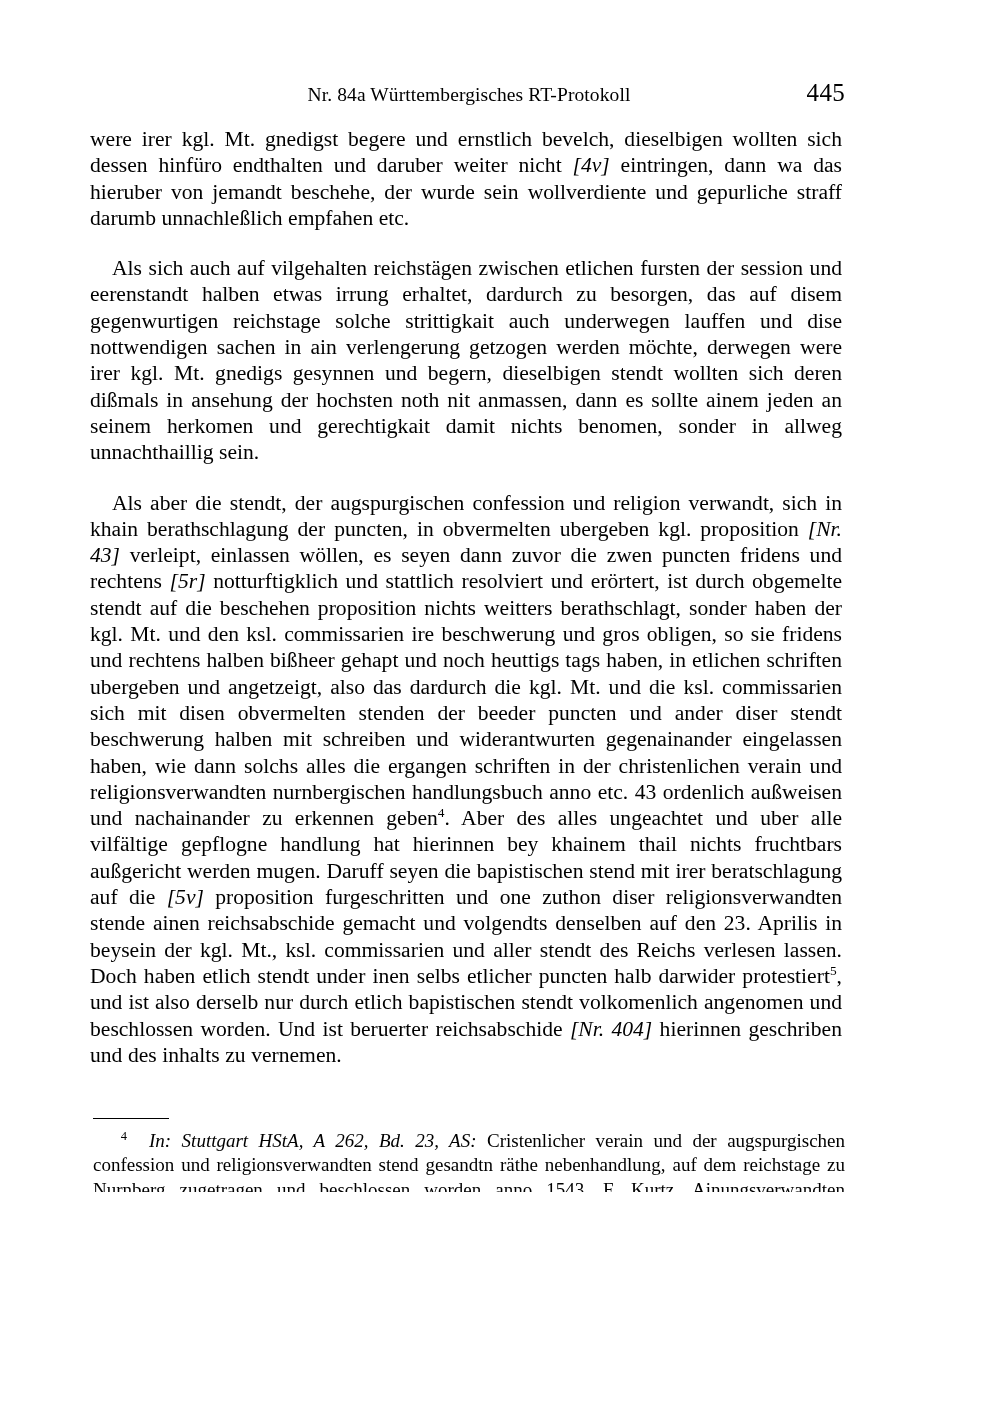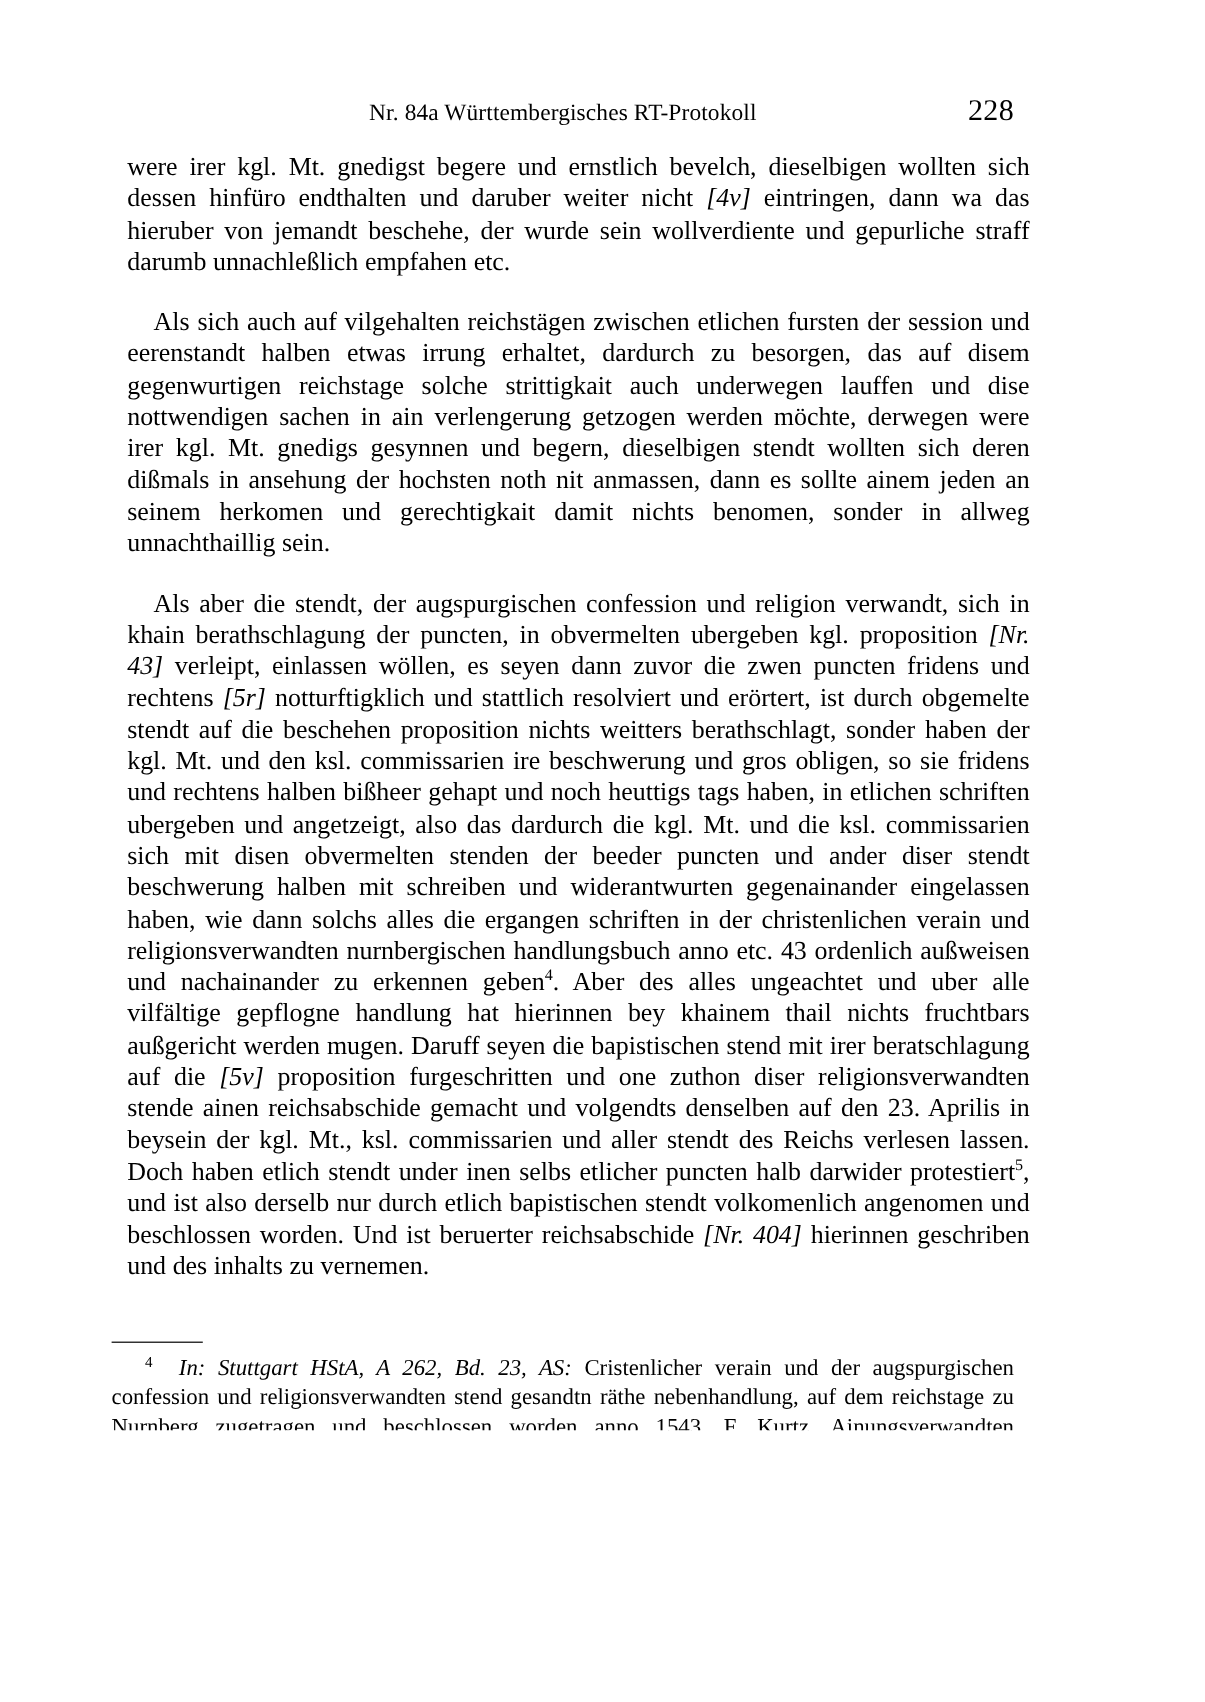--- a/index.html
+++ b/index.html
@@ -41,21 +41,21 @@
     right: 0;
     top: -3px;
     font-size: 25px;
     line-height: 28px;
     letter-spacing: 0.3px;
   }
 
   
   .textblock {
     position: absolute;
-    left: 106px;
+    left: 90px;
     top: 126px;
     width: 752px;
   }
   p.para {
     margin: 0;
     font-size: 21.6px;
     line-height: 26.3px;
     text-align: justify;
     text-justify: inter-word;
     hyphens: manual;
@@ -121,21 +121,21 @@
     text-align: left;
   }
 </style>
 </head>
 <body>
 
 <div class="page">
 
   <div class="running-head">
     <div class="rh-title">Nr. 84a Württembergisches RT-Protokoll</div>
-    <div class="rh-folio">228</div>
+    <div class="rh-folio">445</div>
   </div>
 
   <div class="textblock" id="body-text-block">
       <p class="para"><span>were irer kgl. Mt. gnedigst begere und ernstlich bevelch, dieselbigen wollten sich dessen hinfüro endthalten und daruber weiter nicht </span><span class="it">[4v]</span><span> eintringen, dann wa das hieruber von jemandt beschehe, der wurde sein wollverdiente und gepurliche straff darumb unnachleßlich empfahen etc.</span></p>
       <p class="para indent"><span>Als sich auch auf vilgehalten reichstägen zwischen etlichen fursten der session und eerenstandt halben etwas irrung erhaltet, dardurch zu besorgen, das auf disem gegenwurtigen reichstage solche strittigkait auch underwegen lauffen und dise nottwendigen sachen in ain verlengerung getzogen werden möchte, derwegen were irer kgl. Mt. gnedigs gesynnen und begern, dieselbigen stendt wollten sich deren dißmals in ansehung der hochsten noth nit anmassen, dann es sollte ainem jeden an seinem herkomen und gerechtigkait damit nichts benomen, sonder in allweg unnachthaillig sein.</span></p>
       <p class="para indent"><span>Als aber die stendt, der augspurgischen confession und religion verwandt, sich in khain berathschlagung der puncten, in obvermelten ubergeben kgl. proposition </span><span class="it">[Nr. 43]</span><span> verleipt, einlassen wöllen, es seyen dann zuvor die zwen puncten fridens und rechtens </span><span class="it">[5r]</span><span> notturftigklich und stattlich resolviert und erörtert, ist durch obgemelte stendt auf die beschehen proposition nichts weitters berathschlagt, sonder haben der kgl. Mt. und den ksl. commissarien ire beschwerung und gros obligen, so sie fridens und rechtens halben bißheer gehapt und noch heuttigs tags haben, in etlichen schriften ubergeben und angetzeigt, also das dardurch die kgl. Mt. und die ksl. commissarien sich mit disen obvermelten stenden der beeder puncten und ander diser stendt beschwerung halben mit schreiben und widerantwurten gegenainander eingelassen haben, wie dann solchs alles die ergangen schriften in der christenlichen verain und religionsverwandten nurnbergischen handlungsbuch anno etc. 43 ordenlich außweisen und nachainander zu erkennen geben</span><sup class="fnref">4</sup><span>. Aber des alles ungeachtet und uber alle vilfältige gepflogne handlung hat hierinnen bey khainem thail nichts fruchtbars außgericht werden mugen. Daruff seyen die bapistischen stend mit irer beratschlagung auf die </span><span class="it">[5v]</span><span> proposition furgeschritten und one zuthon diser religionsverwandten stende ainen reichsabschide gemacht und volgendts denselben auf den 23. Aprilis in beysein der kgl. Mt., ksl. commissarien und aller stendt des Reichs verlesen lassen. Doch haben etlich stendt under inen selbs etlicher puncten halb darwider protestiert</span><sup class="fnref">5</sup><span>, und ist also derselb nur durch etlich bapistischen stendt volkomenlich angenomen und beschlossen worden. Und ist beruerter reichsabschide </span><span class="it">[Nr. 404]</span><span> hierinnen geschriben und des inhalts zu vernemen.</span></p>
     </div>
 
   <div class="footnotes">
     <hr class="fn-rule" style="width: 76px;">

